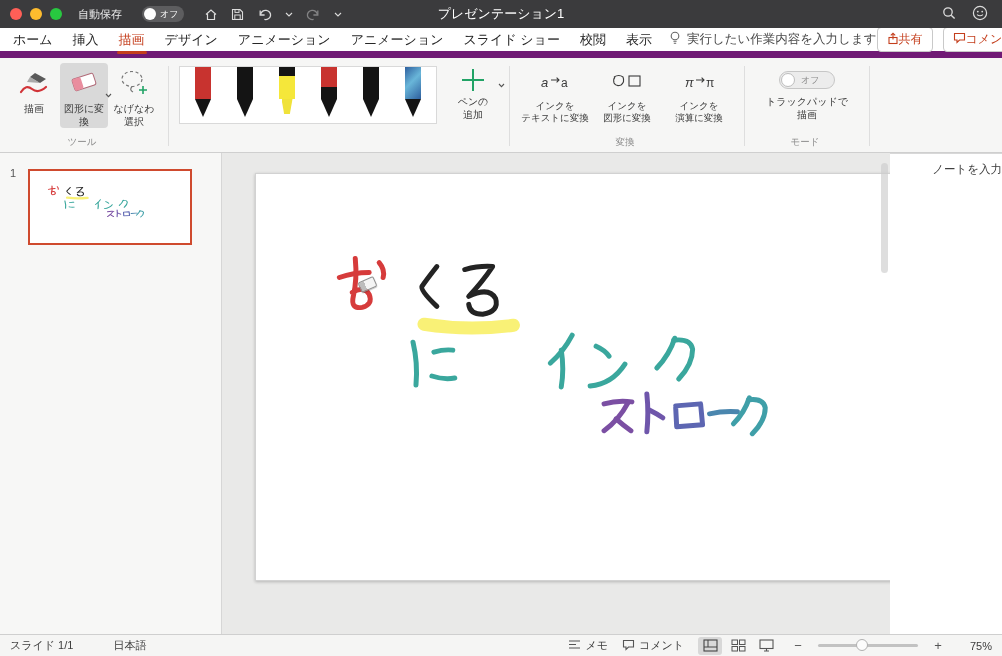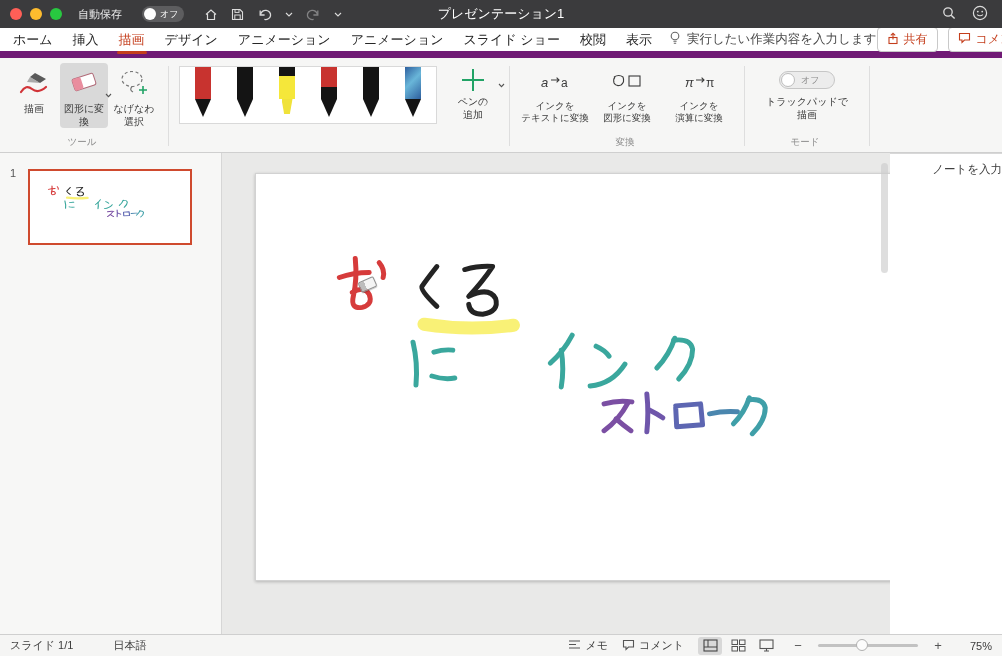--- a/index.html
+++ b/index.html
@@ -23,21 +23,21 @@
   .title-center { position:absolute; left:0; right:0; text-align:center; font-size:13px; color:#fff; pointer-events:none; }
   .tb-right { margin-left:auto; display:flex; align-items:center; gap:16px; padding-right:4px; }
   
   .tabrow { height:30px; background:#fff; display:flex; align-items:center; padding:0 12px; border-bottom:7px solid #701a75; }
   .tabs { display:flex; gap:18px; align-items:center; }
   .tab { font-size:13px; color:#262626; position:relative; padding:5px 1px; white-space:nowrap; cursor:default; }
   .tab.active { color:#c43e1c; }
   .tab.active::after { content:""; position:absolute; left:-1px; right:-1px; bottom:0; height:3px; border-radius:2px; background:#c43e1c; }
   .tellme { display:flex; align-items:center; gap:6px; margin-left:16px; color:#4a4a4a; font-size:12.5px; white-space:nowrap; }
   .hdr-btns { margin-left:auto; display:flex; gap:10px; }
-  .pill-btn { display:flex; align-items:center; gap:5px; border:1px solid #c9c9c9; border-radius:4px; padding:3px 9px; background:#fff; color:#c43e1c; font-size:12px; white-space:nowrap; }
+  .pill-btn { display:flex; align-items:center; border:1px solid #c9c9c9; border-radius:4px; padding:3px 9px; background:#fff; color:#c43e1c; font-size:12px; white-space:nowrap; }
   
   .ribbon { height:95px; background:#f6f6f5; border-bottom:1px solid #cfcfcf; display:flex; position:relative; }
   .vdiv { width:1px; background:#dedede; margin:8px 0 6px; }
   .group { position:relative; display:flex; align-items:flex-start; padding:5px 10px 16px; }
   .group-label { position:absolute; bottom:3px; left:0; right:4px; text-align:center; font-size:9.5px; color:#8c8c8c; }
   .tool { width:48px; display:flex; flex-direction:column; align-items:center; gap:3px; padding-top:3px; position:relative; border-radius:4px; }
   .tool-icon { height:34px; display:flex; align-items:center; justify-content:center; }
   .tool-label { font-size:10px; color:#3b3b3b; text-align:center; line-height:1.25; }
   .tool.selected { background:#d9d9d9; }
   .mini-chev { position:absolute; right:-4px; top:24px; }

